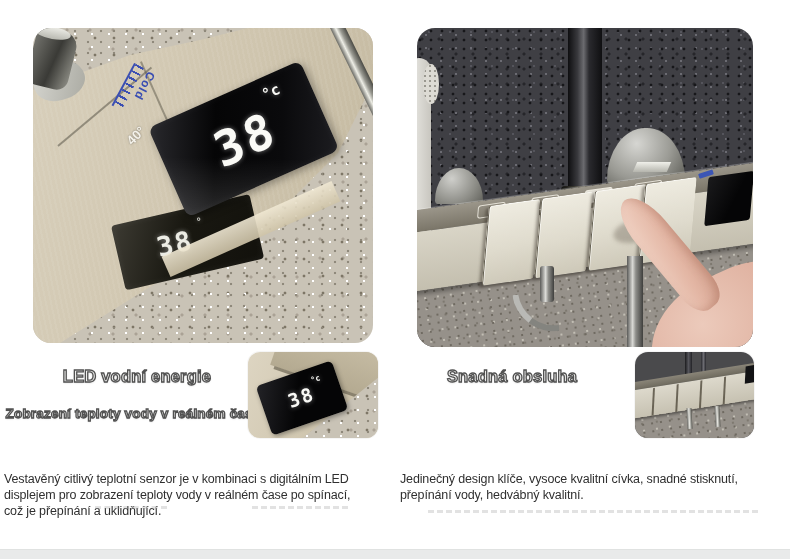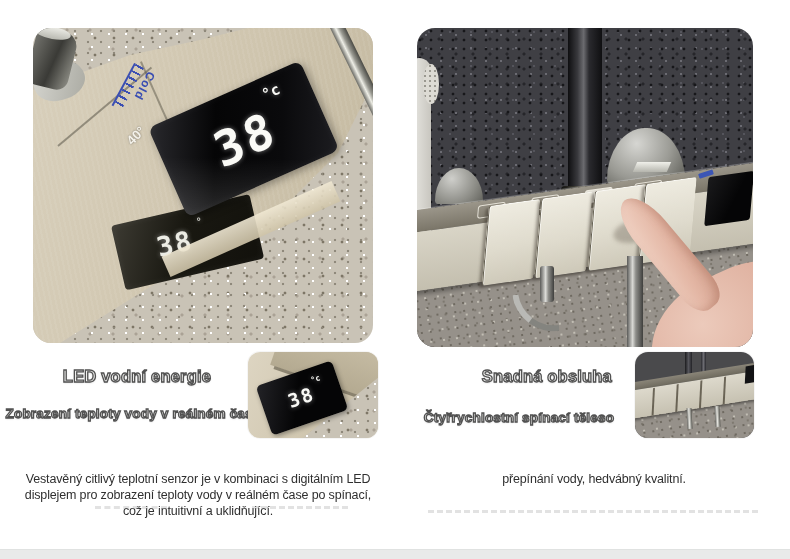--- a/index.html
+++ b/index.html
@@ -136,21 +136,21 @@
          background:radial-gradient(circle at 35% 30%,#eccabb,#dcab99 70%,#cf9a87);}
 
   
   .badge{position:absolute;text-align:center;font-weight:800;color:#f2f2f0;
          -webkit-text-stroke:1.3px #515151;letter-spacing:.2px;
          text-shadow:0 1px 2px rgba(0,0,0,.18);}
   .badge.t{font-size:16.5px;}
   .badge.s{font-size:13.5px;}
   #bLt{left:-5px;top:367px;width:284px;}
   #bLs{left:-12px;top:406px;width:290px;}
-  #bRt{left:412px;top:367px;width:200px;text-align:right;}
+  #bRt{left:412px;top:367px;width:200px;}
   #bRs{left:405px;top:410px;width:228px;}
 
   
   .inset{position:absolute;overflow:hidden;box-shadow:0 0 0 1px rgba(0,0,0,.04);}
   #insetL{left:248px;top:352px;width:130px;height:86px;border-radius:12px;
          background:linear-gradient(115deg,#ddd5c2,#cdc3ab 70%);}
   #insetL .edge{left:26px;top:14px;width:130px;height:3px;background:rgba(110,102,84,.7);
          transform:rotate(19deg);transform-origin:left center;}
   #insetL .upface{left:30px;top:-34px;width:130px;height:48px;background:linear-gradient(#c6bca4,#b4aa91);
          transform:rotate(19deg);transform-origin:left center;}
@@ -169,21 +169,21 @@
   #insetR .iband .topf{left:0;top:0;width:100%;height:8px;background:linear-gradient(#8a8578,#6e6a5e);}
   #insetR .iband .face{left:0;top:8px;width:100%;height:28px;
          background:linear-gradient(180deg,#ddd9cc,#c6c1b1);box-shadow:0 2px 3px rgba(0,0,0,.4);}
   #insetR .iseam{position:absolute;top:1px;width:1.5px;height:27px;background:rgba(80,74,60,.8);
          transform:skewX(-12deg);}
   #insetR .islot{left:118px;top:2px;width:18px;height:17px;background:#121214;transform:skewX(-12deg);}
   #insetR .pin{position:absolute;width:5px;height:21px;
          background:linear-gradient(90deg,#6a6a66,#e5e5df 45%,#55554f);transform:rotate(-3deg);}
 
   
-  .para{position:absolute;width:388px;text-align:center;font-size:12.5px;line-height:16px;
+  .para{position:absolute;width:388px;text-align:left;font-size:12.5px;line-height:16px;
         letter-spacing:-0.15px;color:#2f2f2f;}
   #paraL{left:4px;top:471px;}
   #paraR{left:400px;top:471px;}
 
   .wm{position:absolute;border-top:3px dashed rgba(150,150,150,.28);height:0;}
   #wm1{left:95px;top:506px;width:72px;}
   #wm2{left:252px;top:506px;width:96px;}
   #wm3{left:428px;top:510px;width:330px;}
   .bottom-strip{left:0;top:549px;width:790px;height:10px;background:#e9eaea;border-top:1px solid #e0e2e1;}
 </style>
@@ -255,21 +255,20 @@
     <div class="abs hose-hook"></div>
     <div class="abs hose-rod"></div>
     <div class="abs press-shadow"></div>
     <div class="abs hand"></div>
     <div class="abs finger"></div>
   </div>
 
   <div id="bLt" class="badge t">LED vodní energie</div>
   <div id="bLs" class="badge s">Zobrazení teploty vody v reálném čase</div>
   <div id="bRt" class="badge t">Snadná obsluha</div>
-  <div id="bRs" class="badge s">Čtyřrychlostní spínací těleso</div>
 
   <div id="insetL" class="inset">
     <div class="abs upface"></div>
     <div class="abs edge"></div>
     <div class="abs terrazzo terr"></div>
     <div class="abs disp">
       <div class="abs seg val">38</div>
       <div class="abs seg unit">°c</div>
     </div>
   </div>
@@ -287,23 +286,24 @@
       <div class="iseam" style="left:94px;top:9px;"></div>
       <div class="abs islot"></div>
     </div>
     <div class="pin" style="left:52px;top:56px;"></div>
     <div class="pin" style="left:80px;top:54px;"></div>
   </div>
 
   <div id="paraL" class="para">
     <div>Vestavěný citlivý teplotní senzor je v kombinaci s digitálním LED</div>
     <div>displejem pro zobrazení teploty vody v reálném čase po spínací,</div>
-    <div>což je intuitivní a uklidňující.</div>
+    <div>což je přepínání a uklidňující.</div>
   </div>
   <div id="paraR" class="para">
+    <div>Jedinečný design klíče, vysoce kvalitní cívka, snadné stisknutí,</div>
     <div>přepínání vody, hedvábný kvalitní.</div>
   </div>
 
   <div id="wm1" class="wm"></div>
   <div id="wm2" class="wm"></div>
   <div id="wm3" class="wm"></div>
   <div class="abs bottom-strip"></div>
 </div>
 
 </body></html>

